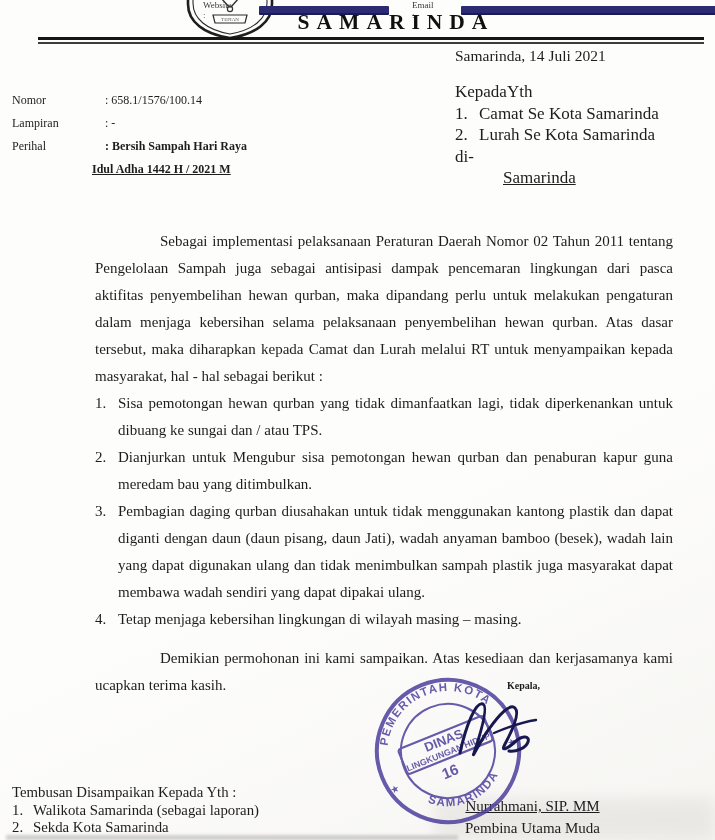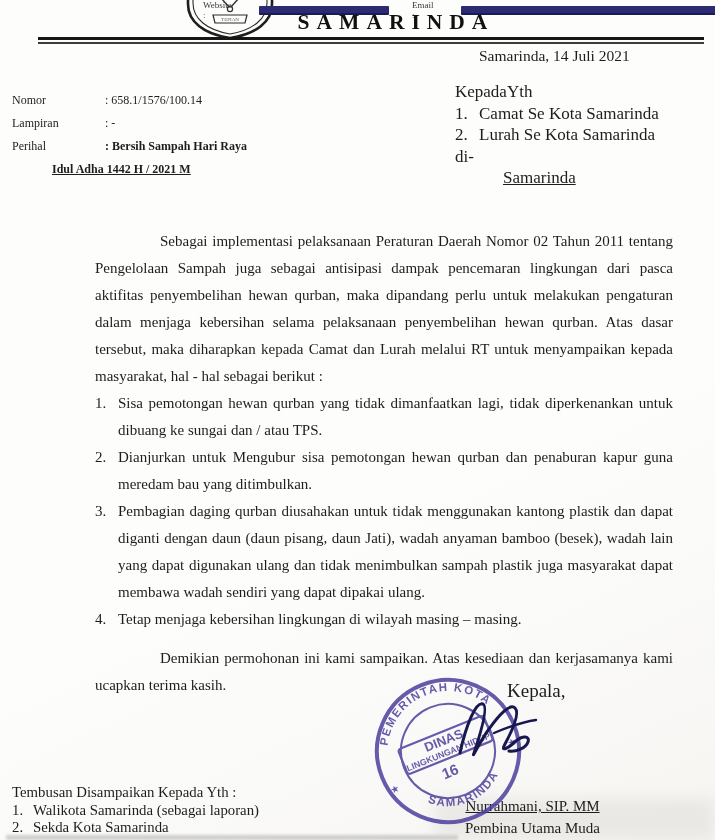--- a/index.html
+++ b/index.html
@@ -12,39 +12,39 @@
   .weblinks { position:absolute; top:0; left:203px; display:flex; align-items:center; gap:23px;
               font-size:9px; color:#3a3a3a; font-family:"Liberation Serif",serif; }
   .linkbar { height:7px; background:#2b2a72; border-bottom:2px solid #1b1a52; border-radius:1px; }
   .linkbar.b1 { width:133px; } .linkbar.b2 { width:268px; }
   .city-title { position:absolute; top:10px; left:90px; width:612px; text-align:center;
                 font-size:21.5px; font-weight:bold; letter-spacing:7px; color:#101010; }
   .rule { position:absolute; top:37px; left:38px; width:666px; border-top:3.5px solid #161616; }
   .rule::after { content:""; display:block; height:1.5px; background:#3c3c3c; margin-top:2px; }
   .logo { position:absolute; left:182px; top:-2px; }
   
-  .date { position:absolute; left:455px; top:47px; font-size:15.5px;margin-left:24px; }
+  .date { position:absolute; left:455px; top:47px; font-size:15.5px; }
   .meta { position:absolute; left:12px; top:89px; font-size:12px; }
   .meta-row { display:flex; line-height:23px; }
   .meta-label { width:93px; flex:none; }
   .bold { font-weight:bold; }
-  .perihal2 { margin-left:40px; line-height:23px; font-weight:bold; text-decoration:underline; }
+  .perihal2 { margin-left:80px; line-height:23px; font-weight:bold; text-decoration:underline; }
   .recipient { position:absolute; left:455px; top:81px; font-size:17px; line-height:21.5px; }
   .r-item { display:flex; } .r-num { width:24px; flex:none; }
   .r-city { margin-left:48px; text-decoration:underline; }
   
   .body { position:absolute; left:95px; top:228px; width:578px;
           font-size:15px; line-height:27px; text-align:justify; }
   .opening { margin:0; text-indent:65px; }
   .blist { margin:0; padding:0; list-style:none; }
   .blist li { position:relative; padding-left:23px; }
   .li-num { position:absolute; left:0; top:0; }
   .closing { margin:12px 0 0; text-indent:65px;font-family:Liberation Serif, serif; }
   
-  .kepala { position:absolute; left:507px; top:680px; font-size:19px; z-index:2; }
+  .kepala { position:absolute; left:507px; top:680px; font-size:10px; z-index:2;font-weight:bold; }
   .sig-block { position:absolute; left:430px; top:756px; width:205px; text-align:center;
                font-size:15px; line-height:21.5px; z-index:2; }
   .sig-name { text-decoration:underline;margin-top:40px; }
   .stamp { position:absolute; left:372px; top:675px; width:152px; height:152px;
            transform:rotate(-22deg); opacity:.84; z-index:5; }
   .stamp text { font-family:"Liberation Sans", sans-serif; }
   .signature { position:absolute; left:452px; top:691px; z-index:6; }
   
   .tembusan { position:absolute; left:12px; top:784px; font-size:14.8px; line-height:17.5px; }
   .t-title { }

